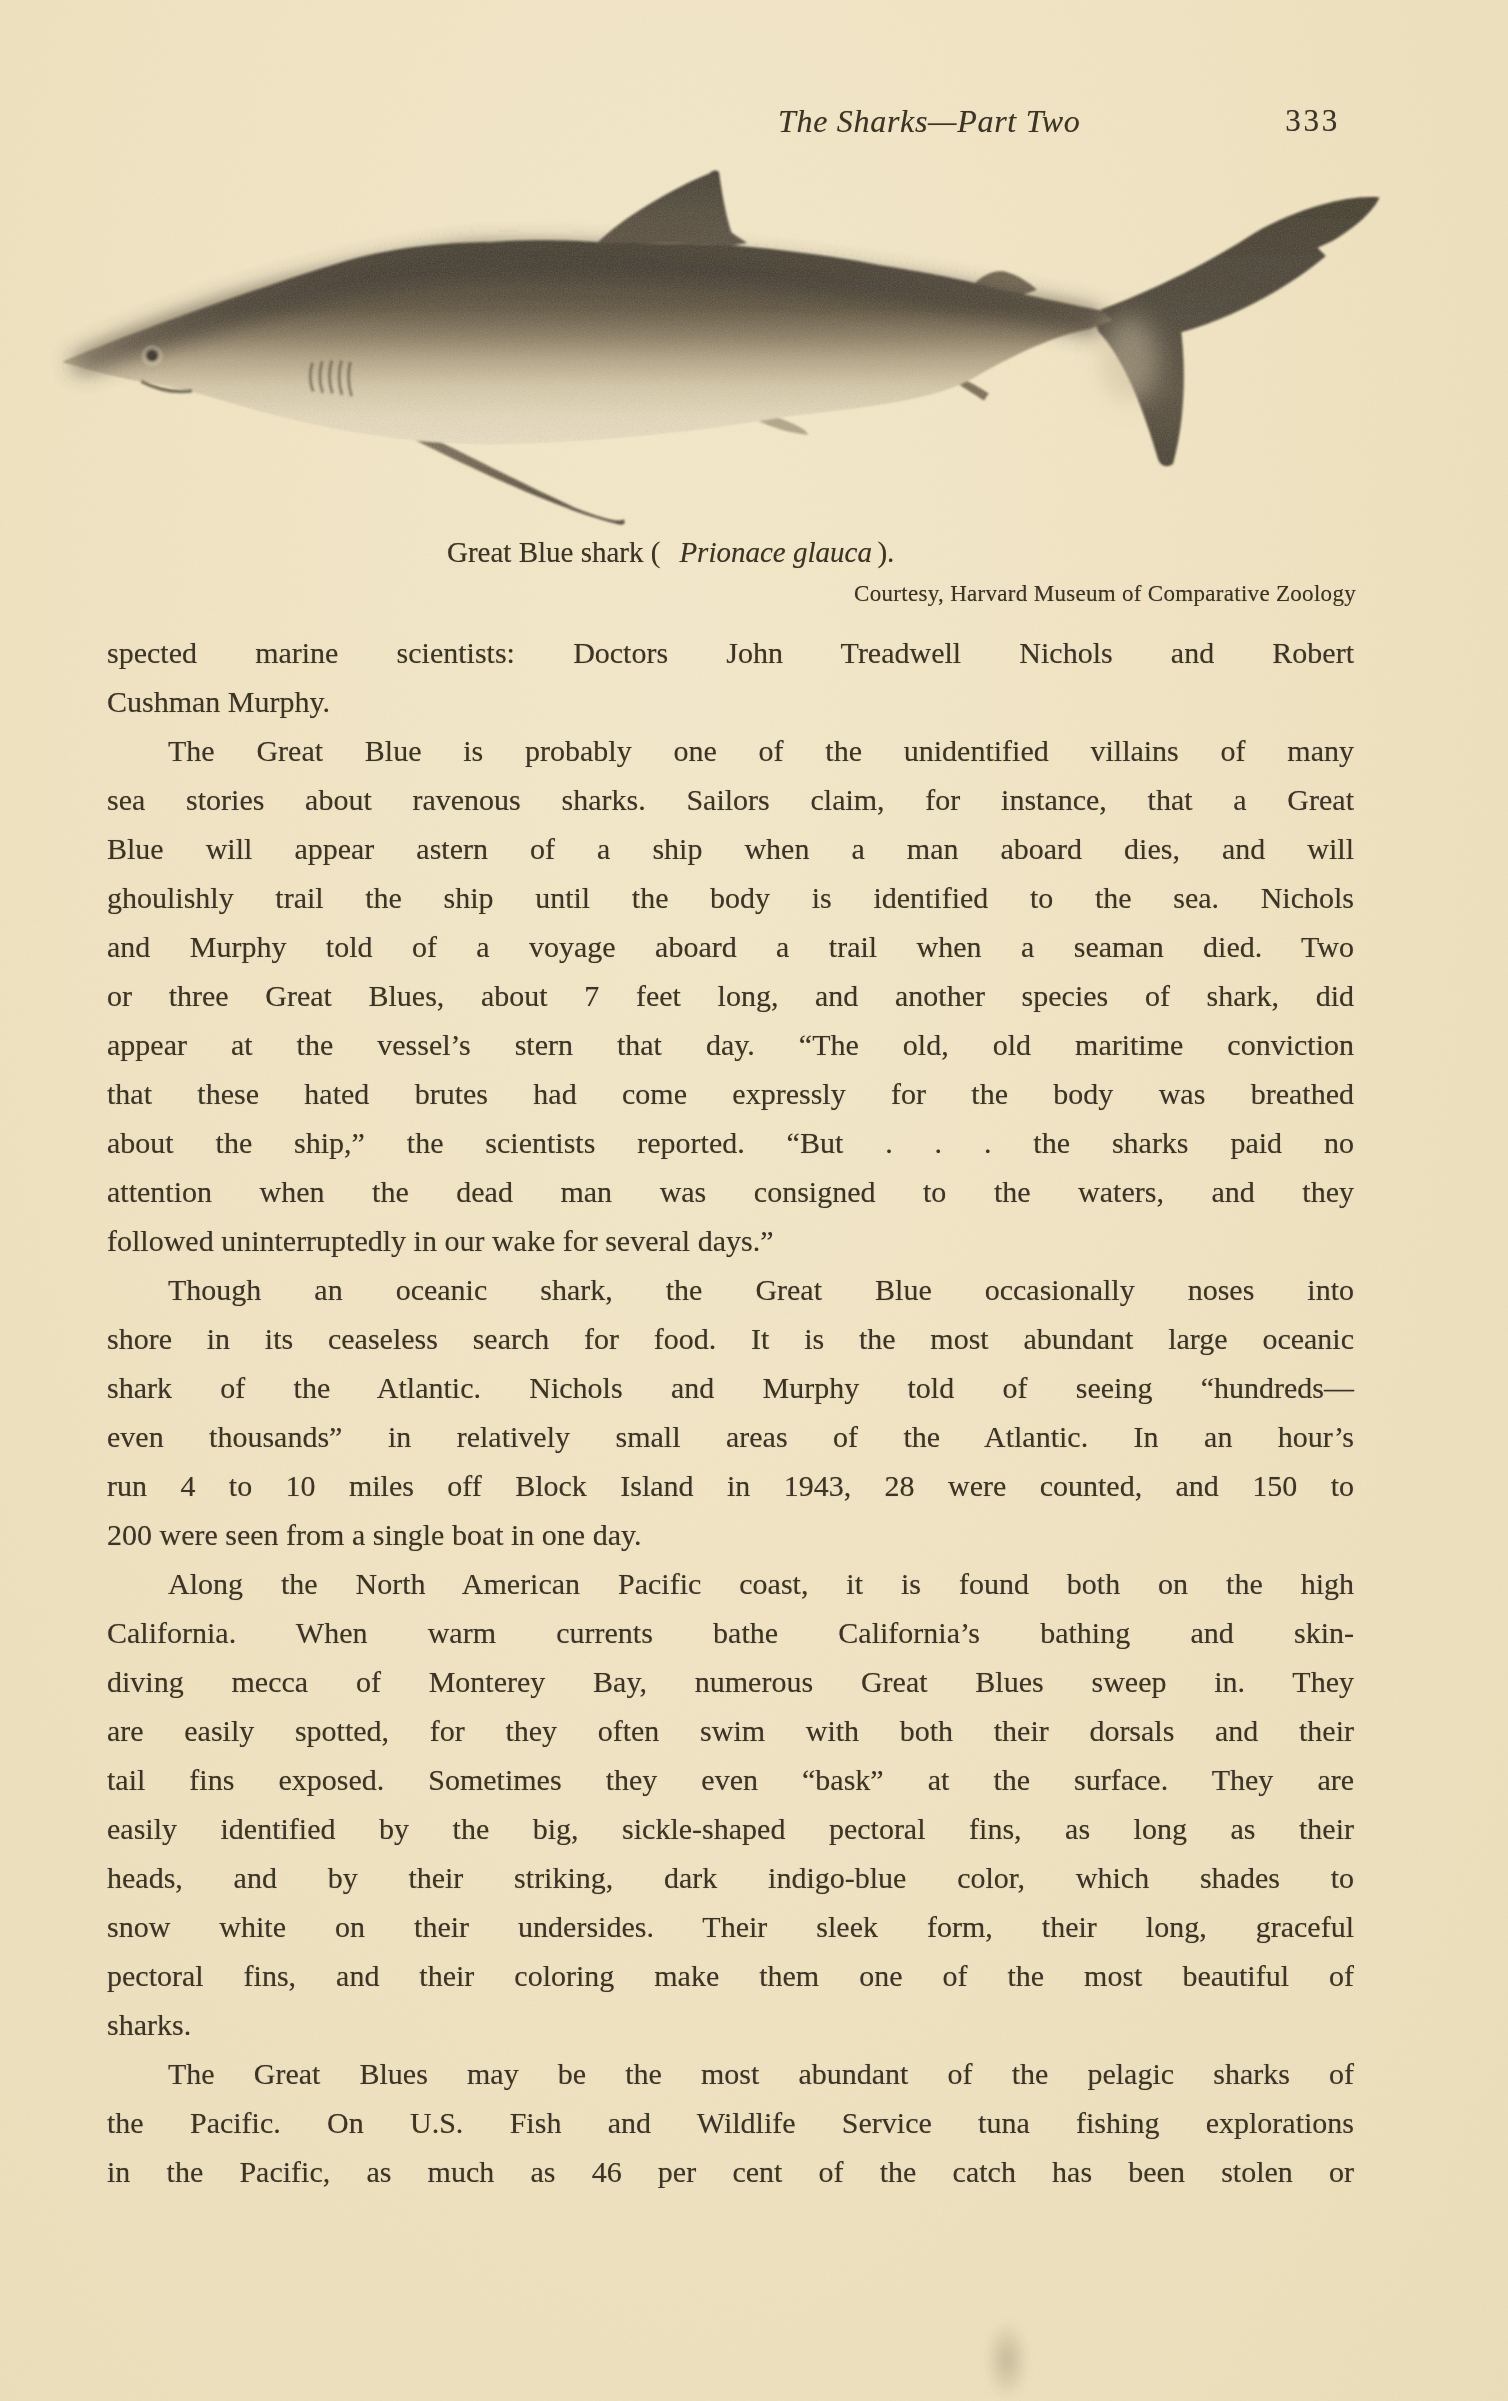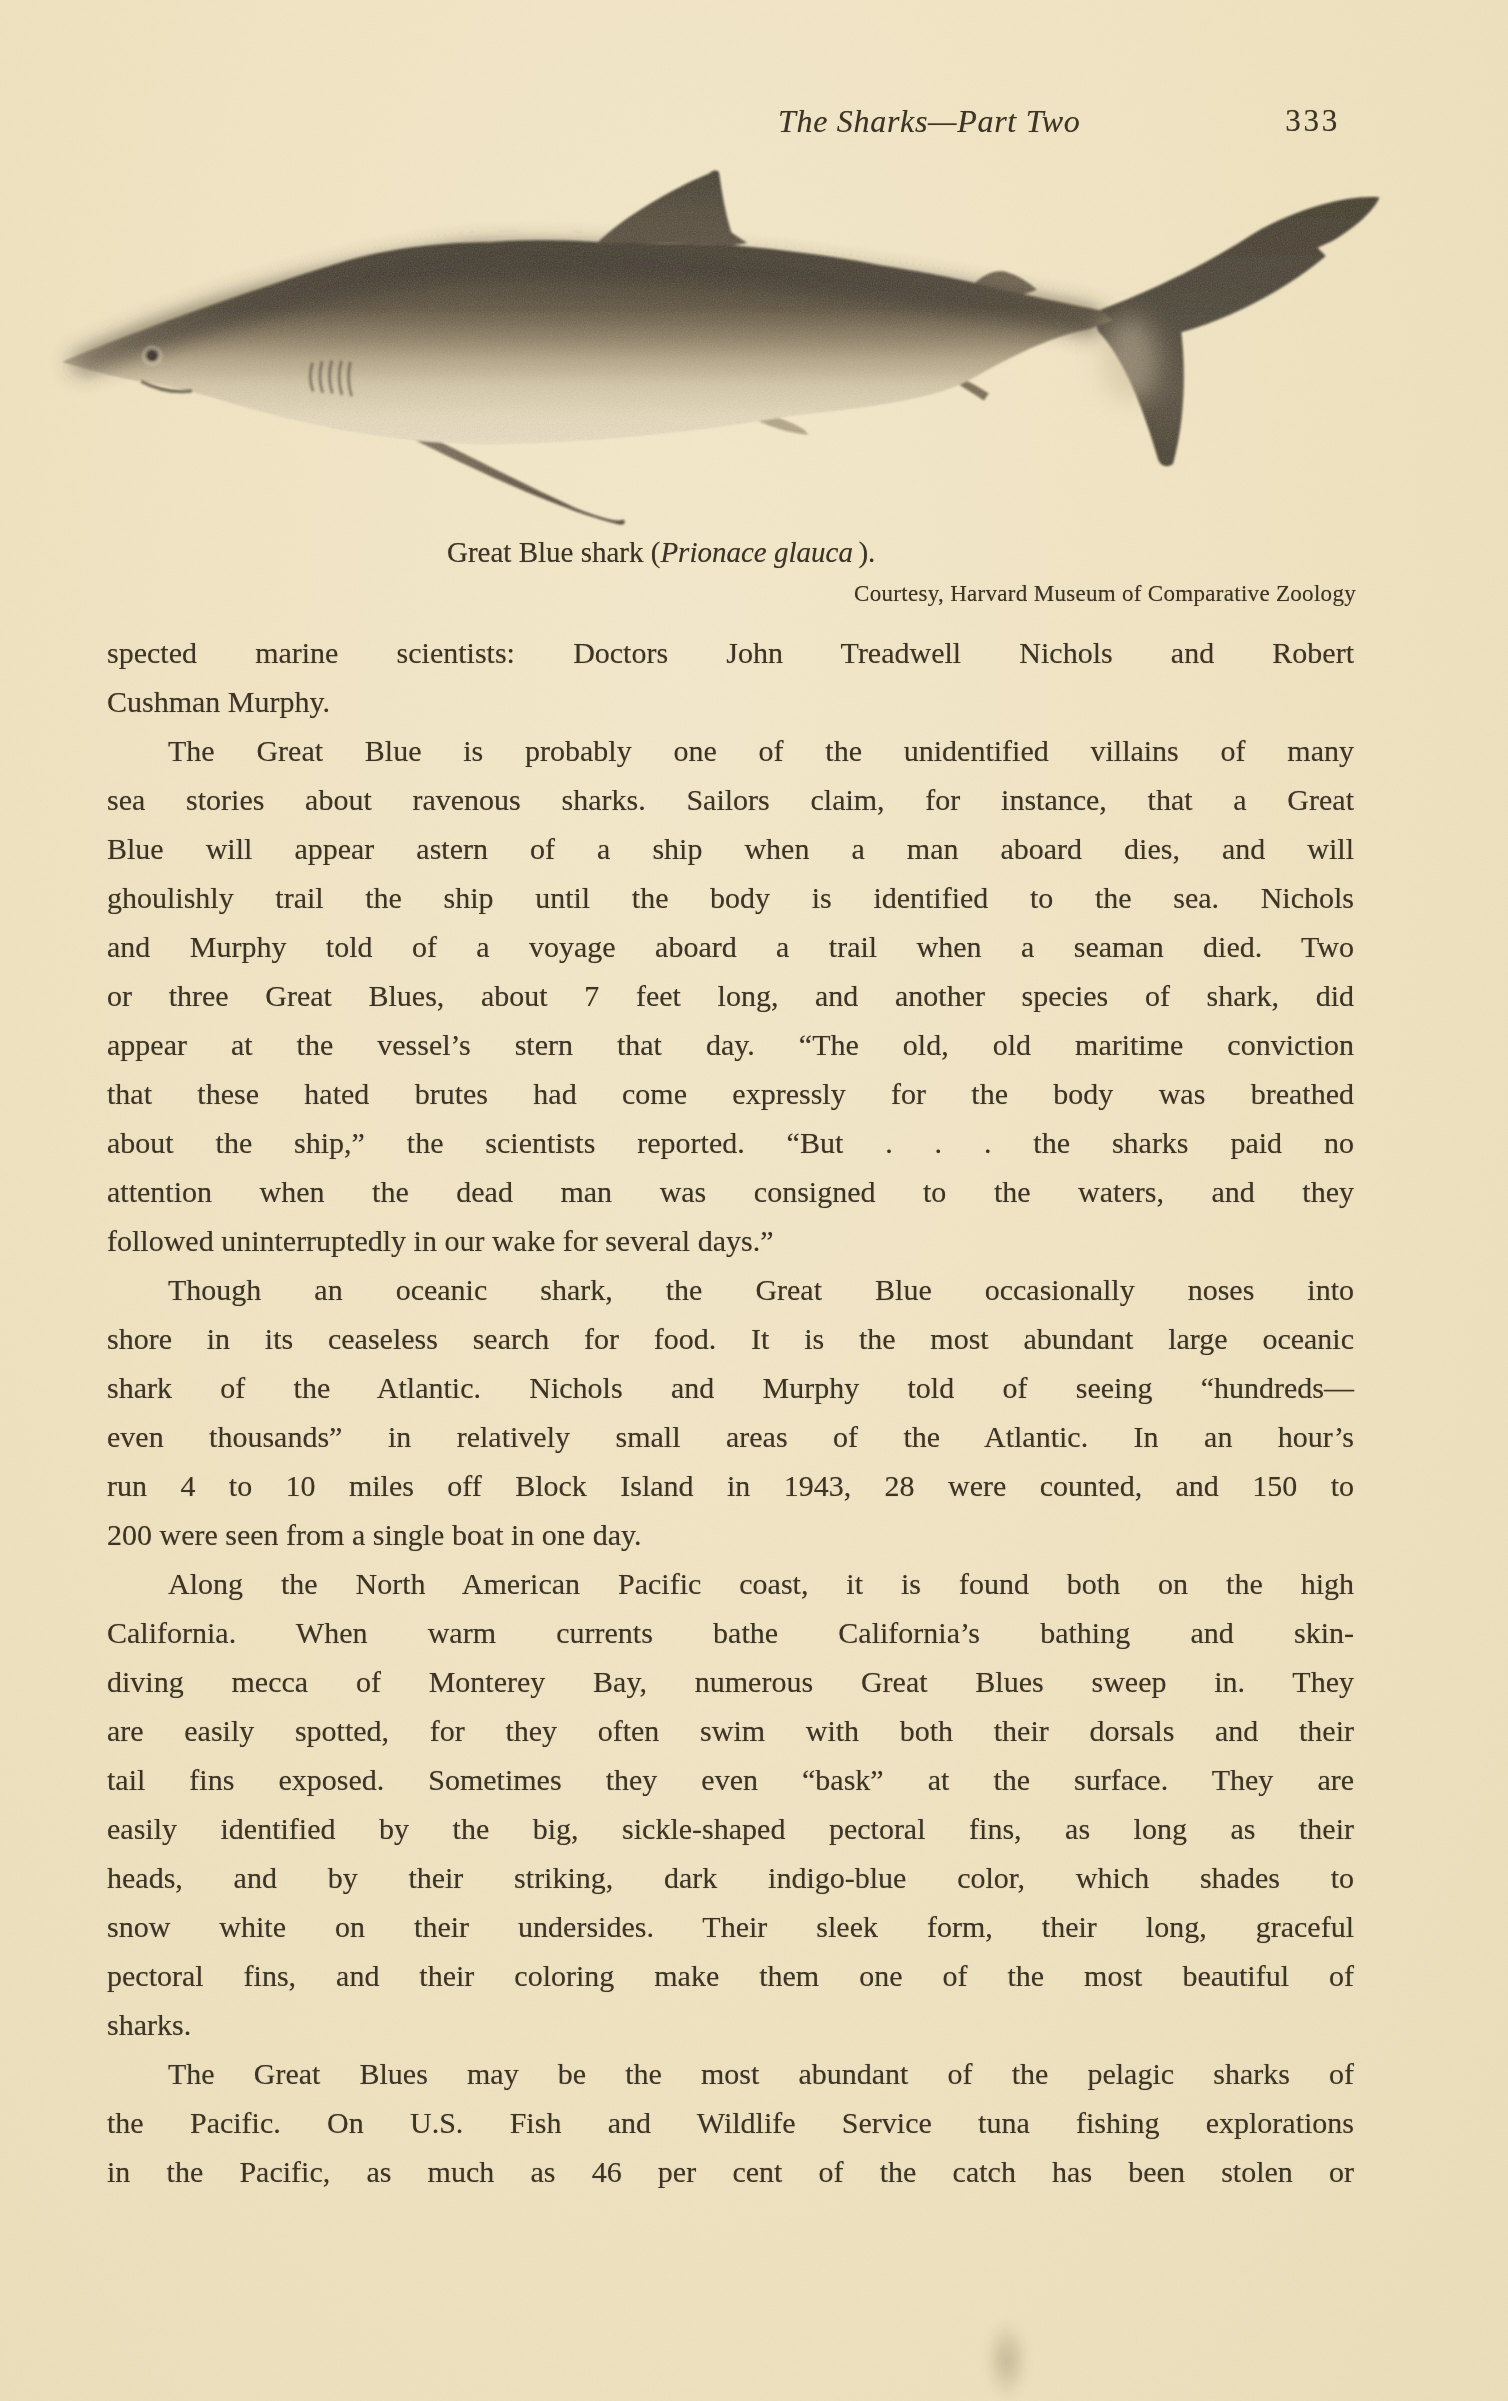--- a/index.html
+++ b/index.html
@@ -24,21 +24,21 @@
     text-shadow:0 0 0.8px rgba(60,50,35,.45);
   }
   
   .figure{position:absolute;left:38px;top:160px;width:1362px;height:377px;}
   .figure svg{display:block;width:100%;height:100%;}
   .caption{
     position:absolute;left:447px;top:536px;
     font-size:29px;white-space:nowrap;
     text-shadow:0 0 0.7px rgba(60,50,35,.5);
   }
-  .caption i{font-style:italic;margin-left:0;margin-right:1.4px;}
+  .caption i{font-style:italic;margin-left:19px;margin-right:1.4px;}
   .caption .paren-close{margin-left:4.1px;}
   .credit{
     position:absolute;right:152px;top:581px;
     font-size:23px;letter-spacing:0.3px;white-space:nowrap;
     text-shadow:0 0 0.7px rgba(60,50,35,.5);
     font-family:Liberation Serif, serif;
   }
   
   .body-text{
     position:absolute;left:100px;top:628px;width:1247px;

